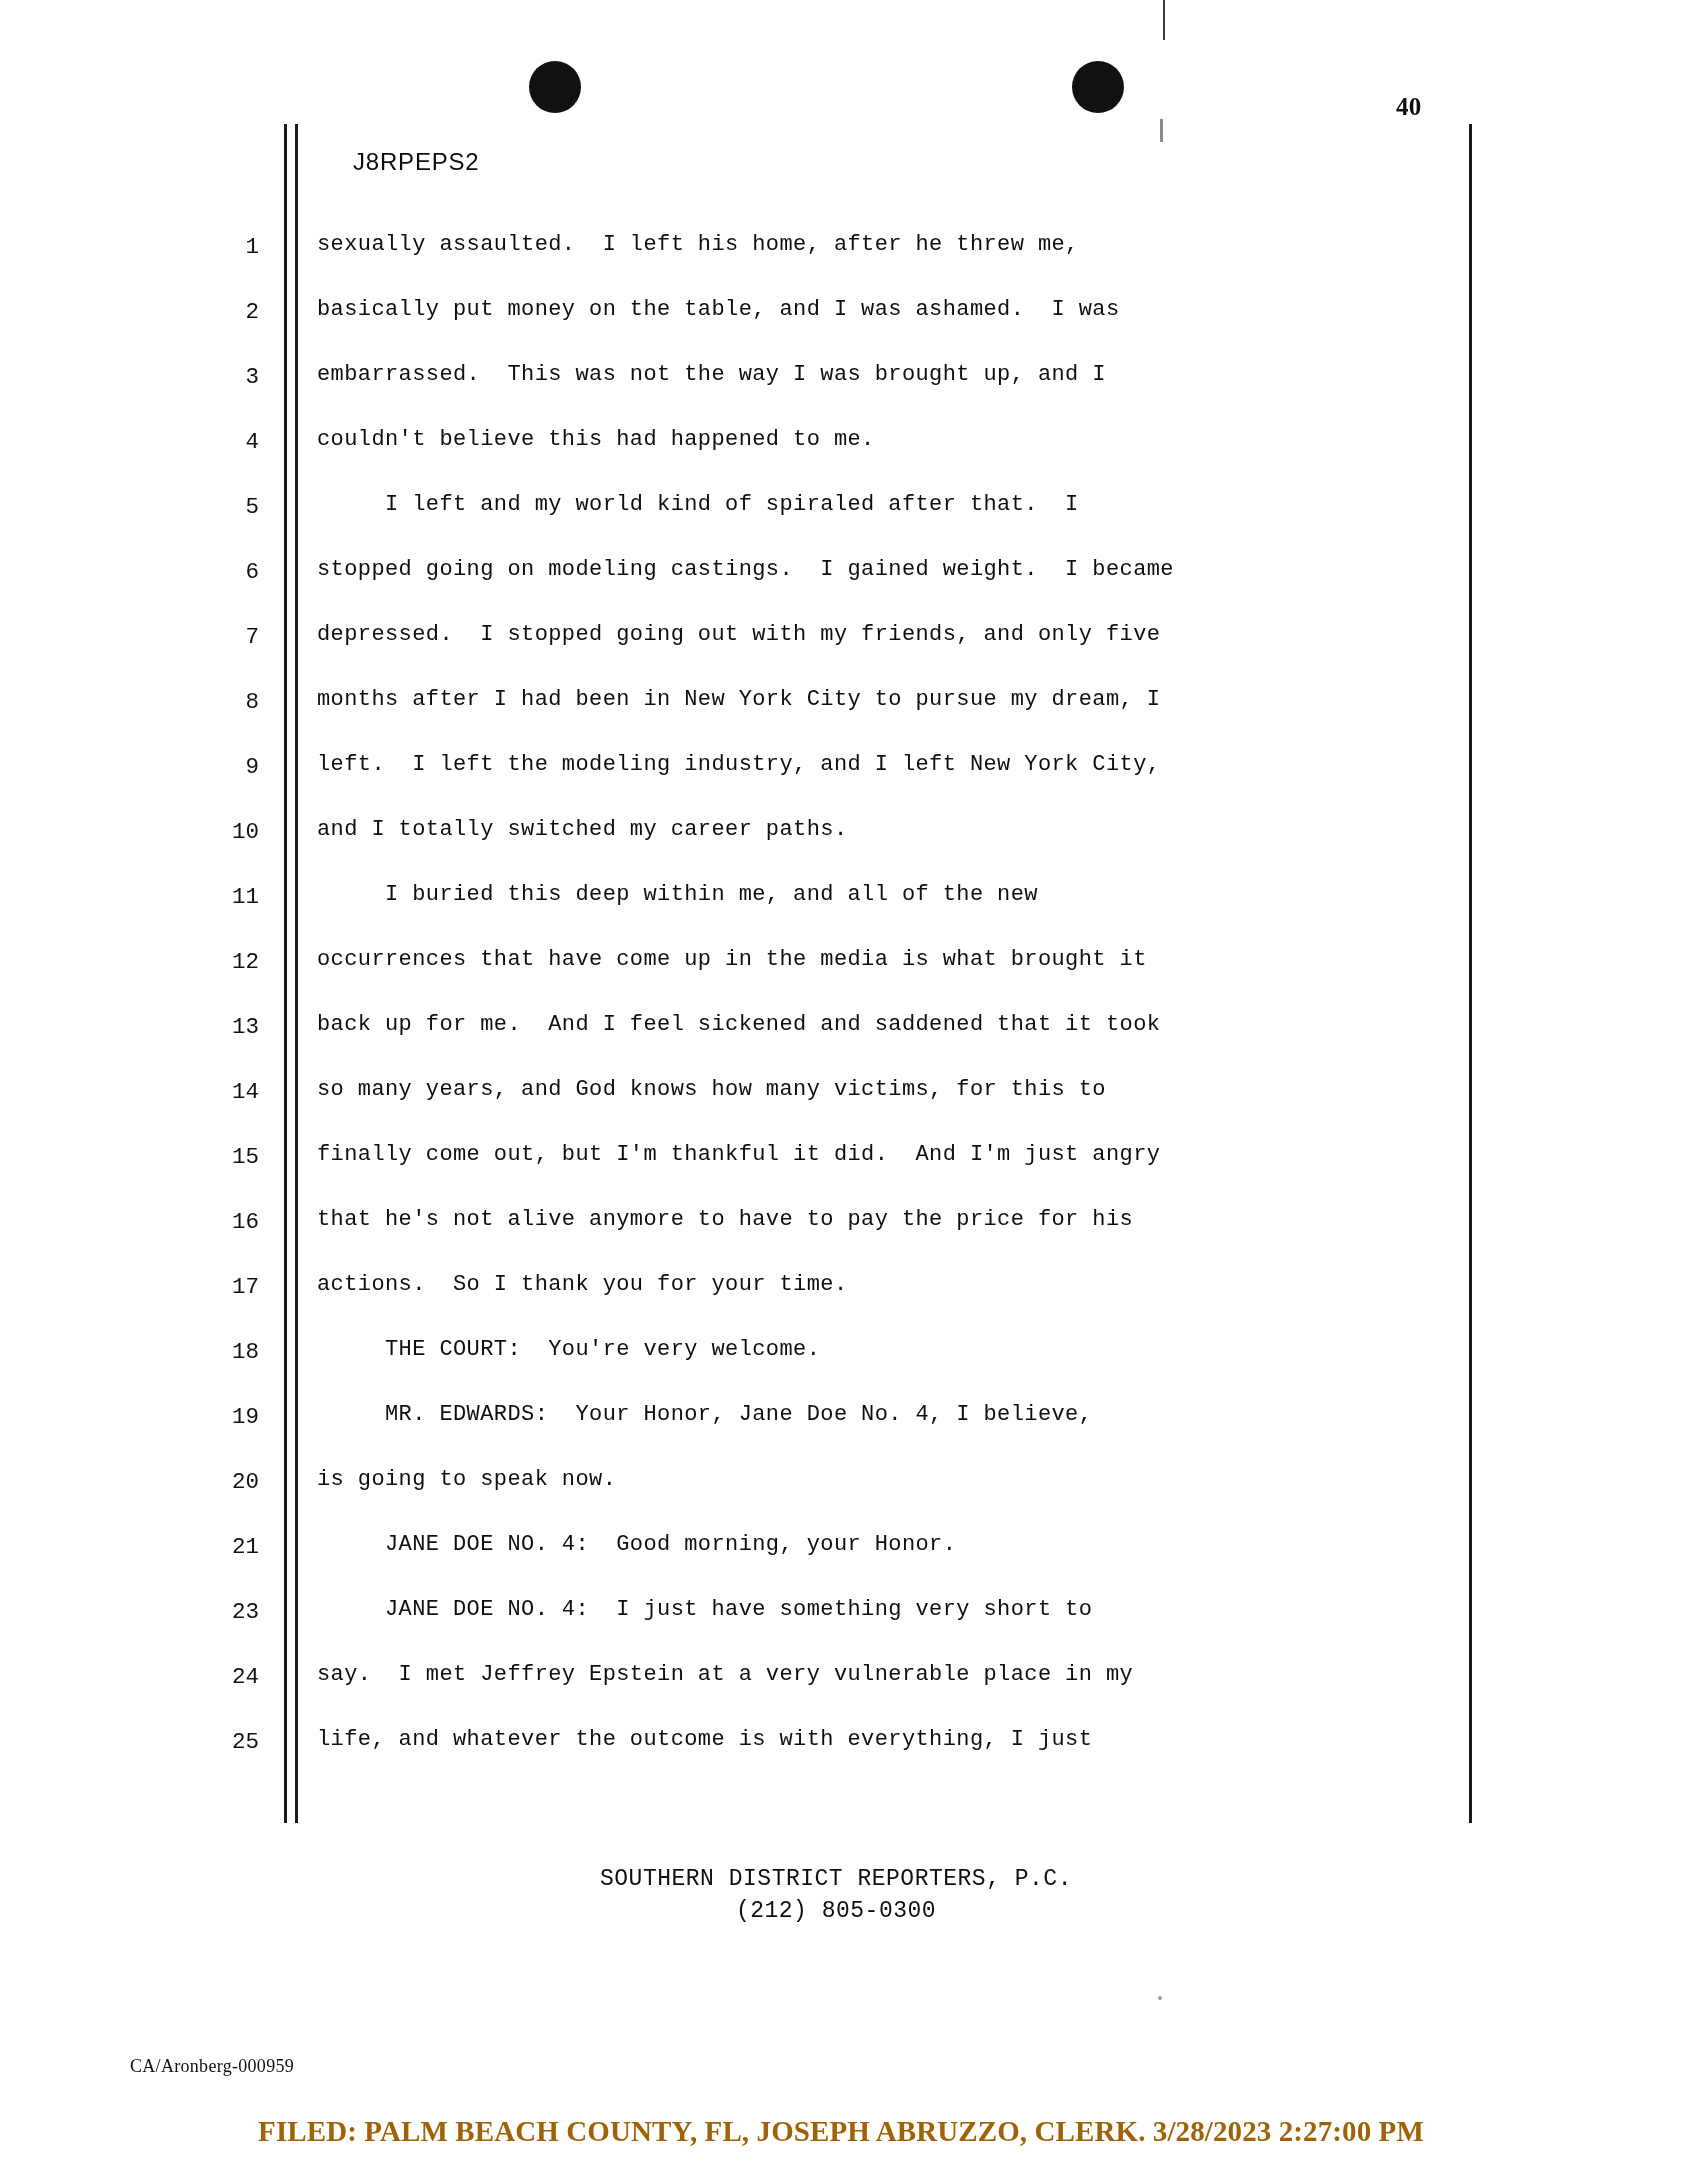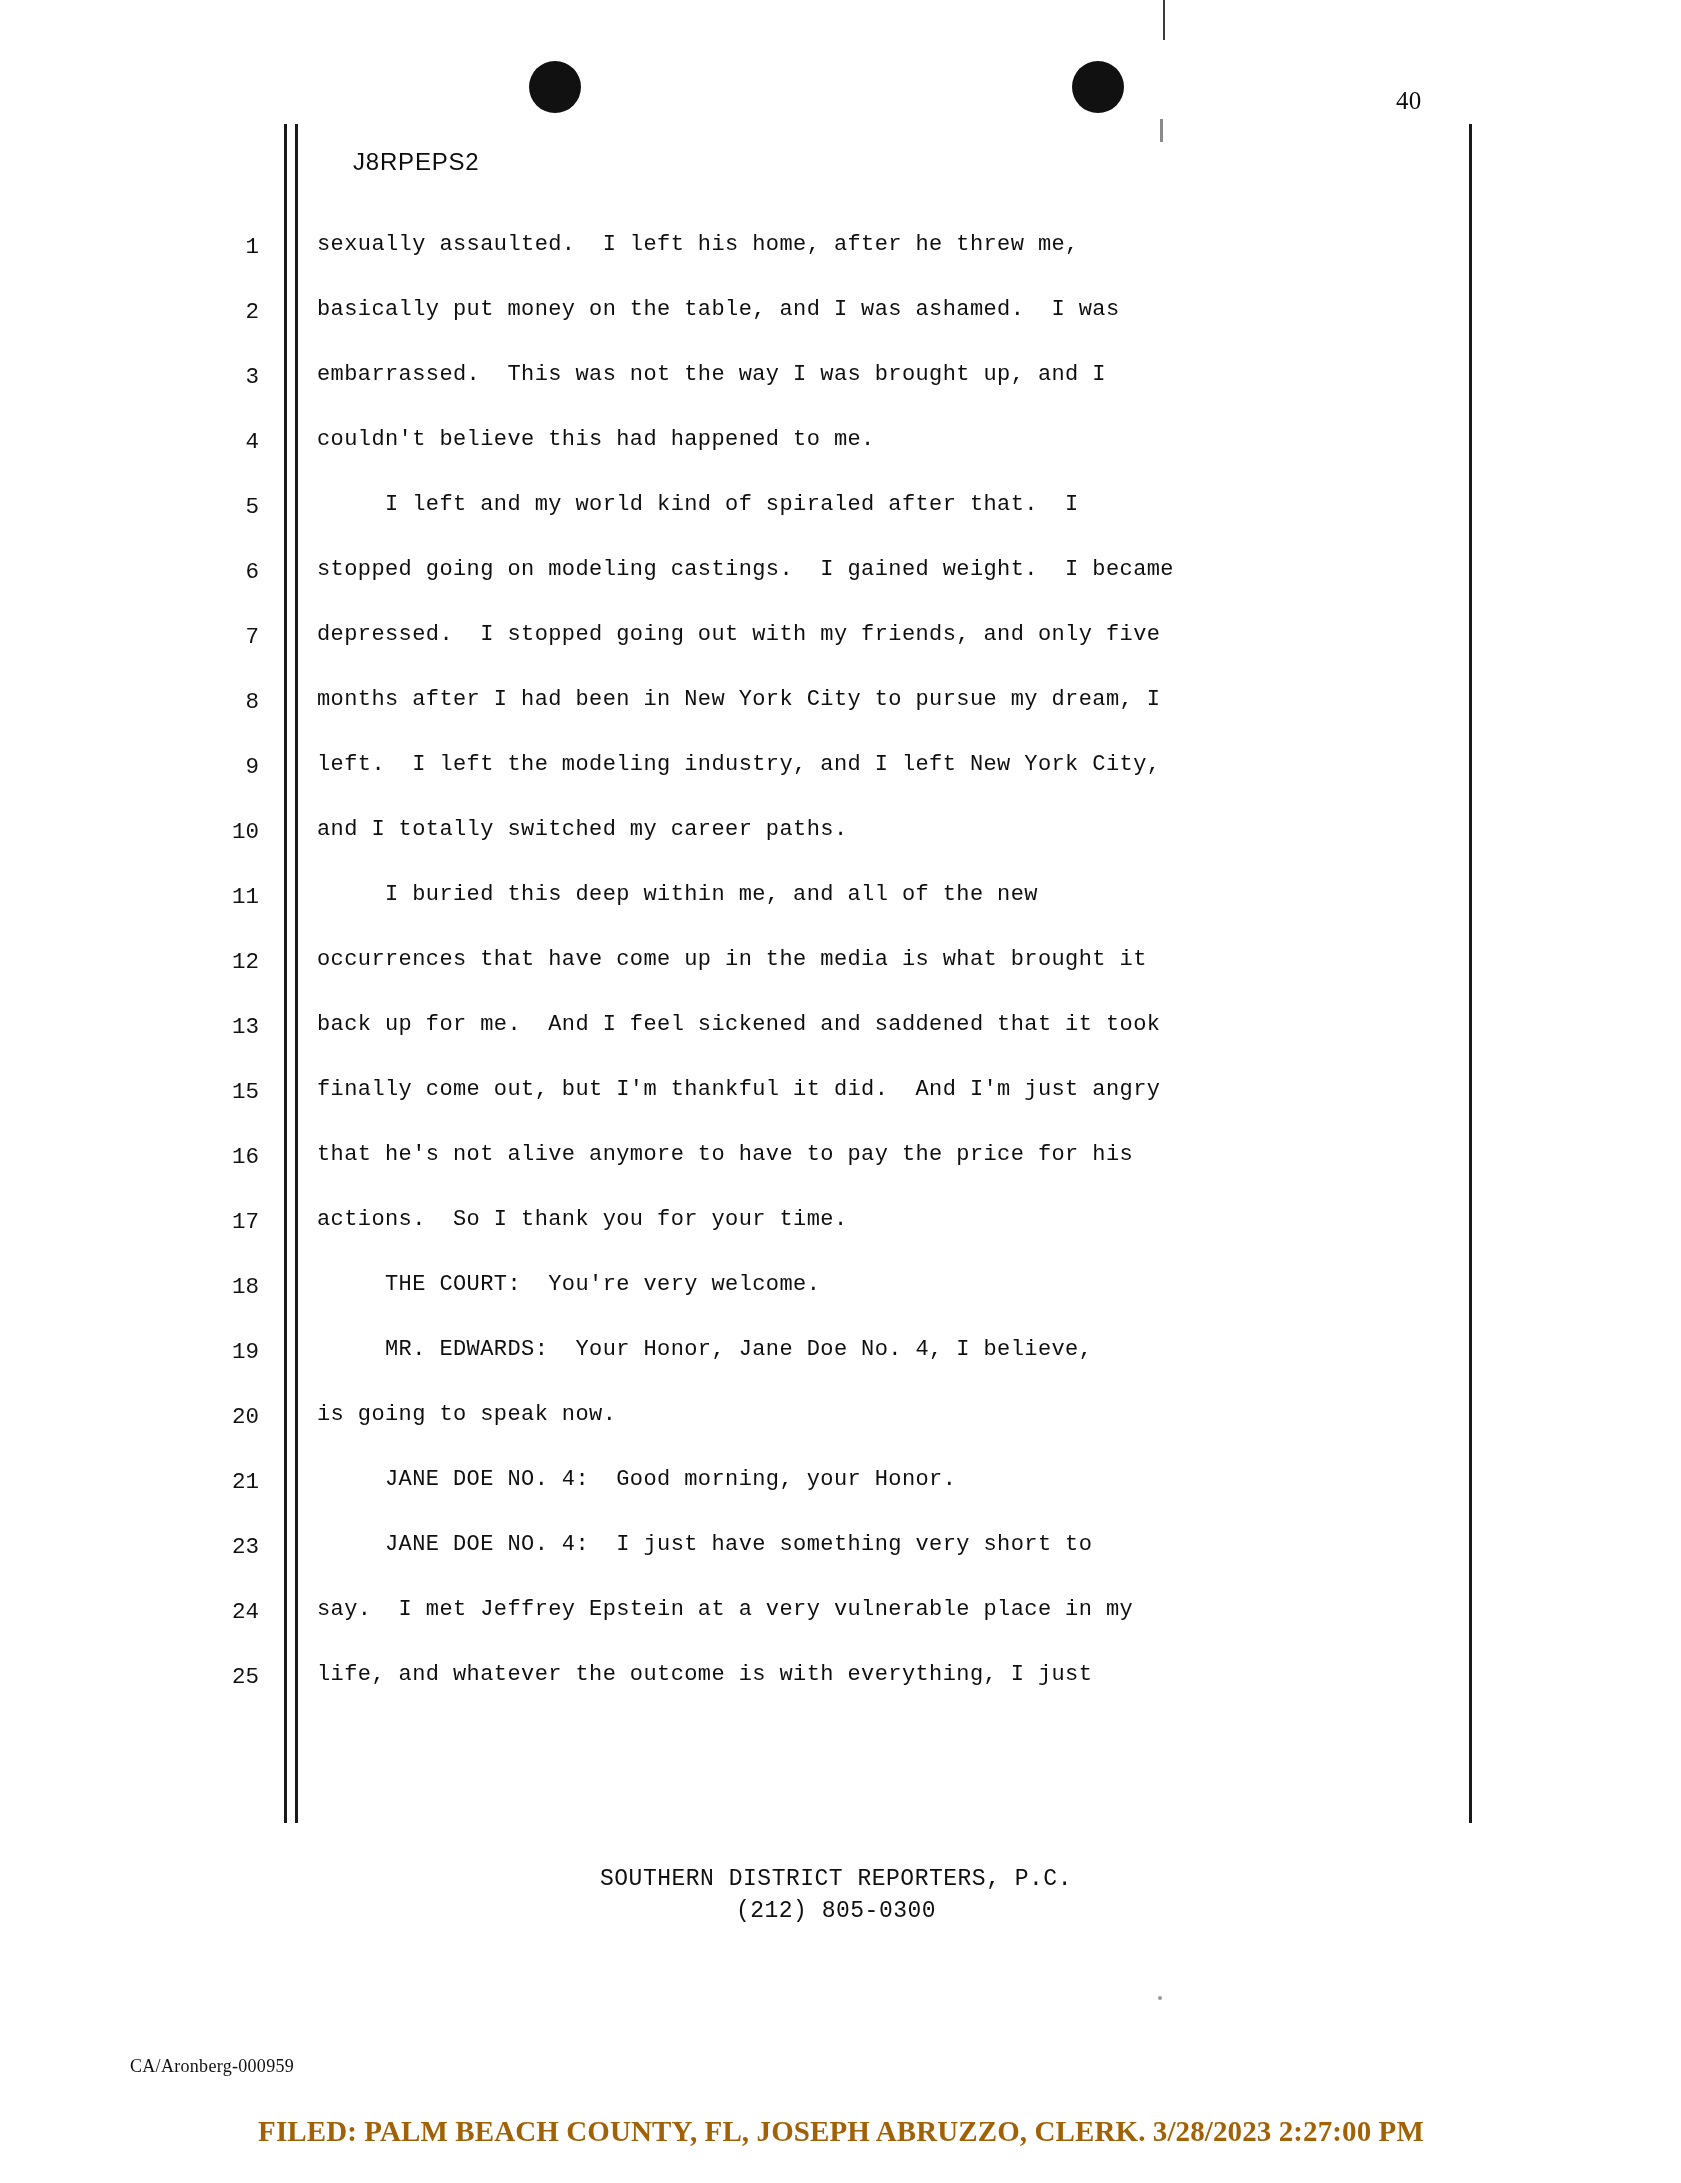--- a/index.html
+++ b/index.html
@@ -59,25 +59,26 @@
     width: 4px;
     height: 4px;
     border-radius: 50%;
     background: #9a9a9a;
   }
 
   
   .page-number {
     position: absolute;
     left: 1396px;
-    top: 87px;
+    top: 93px;
     font-size: 25px;
     font-family: "Liberation Serif", serif;
     color: #0d0d0d;
     letter-spacing: 0.3px;
+    font-weight: bold;
   }
 
   
   .rule {
     position: absolute;
     background: #1a1a1a;
   }
   .rule-left-a  { left: 284px; top: 124px; width: 2.6px; height: 1699px; }
   .rule-left-b  { left: 295px; top: 124px; width: 2.6px; height: 1699px; }
   .rule-right   { left: 1469px; top: 124px; width: 2.6px; height: 1699px; }
@@ -233,20 +234,24 @@
     </div>
     <div class="tline">
       <span class="tnum">12</span>
       <span class="ttext">occurrences that have come up in the media is what brought it</span>
     </div>
     <div class="tline">
       <span class="tnum">13</span>
       <span class="ttext">back up for me.  And I feel sickened and saddened that it took</span>
     </div>
     <div class="tline">
+      <span class="tnum">14</span>
+      <span class="ttext">so many years, and God knows how many victims, for this to</span>
+    </div>
+    <div class="tline">
       <span class="tnum">15</span>
       <span class="ttext">finally come out, but I'm thankful it did.  And I'm just angry</span>
     </div>
     <div class="tline">
       <span class="tnum">16</span>
       <span class="ttext">that he's not alive anymore to have to pay the price for his</span>
     </div>
     <div class="tline">
       <span class="tnum">17</span>
       <span class="ttext">actions.  So I thank you for your time.</span>

